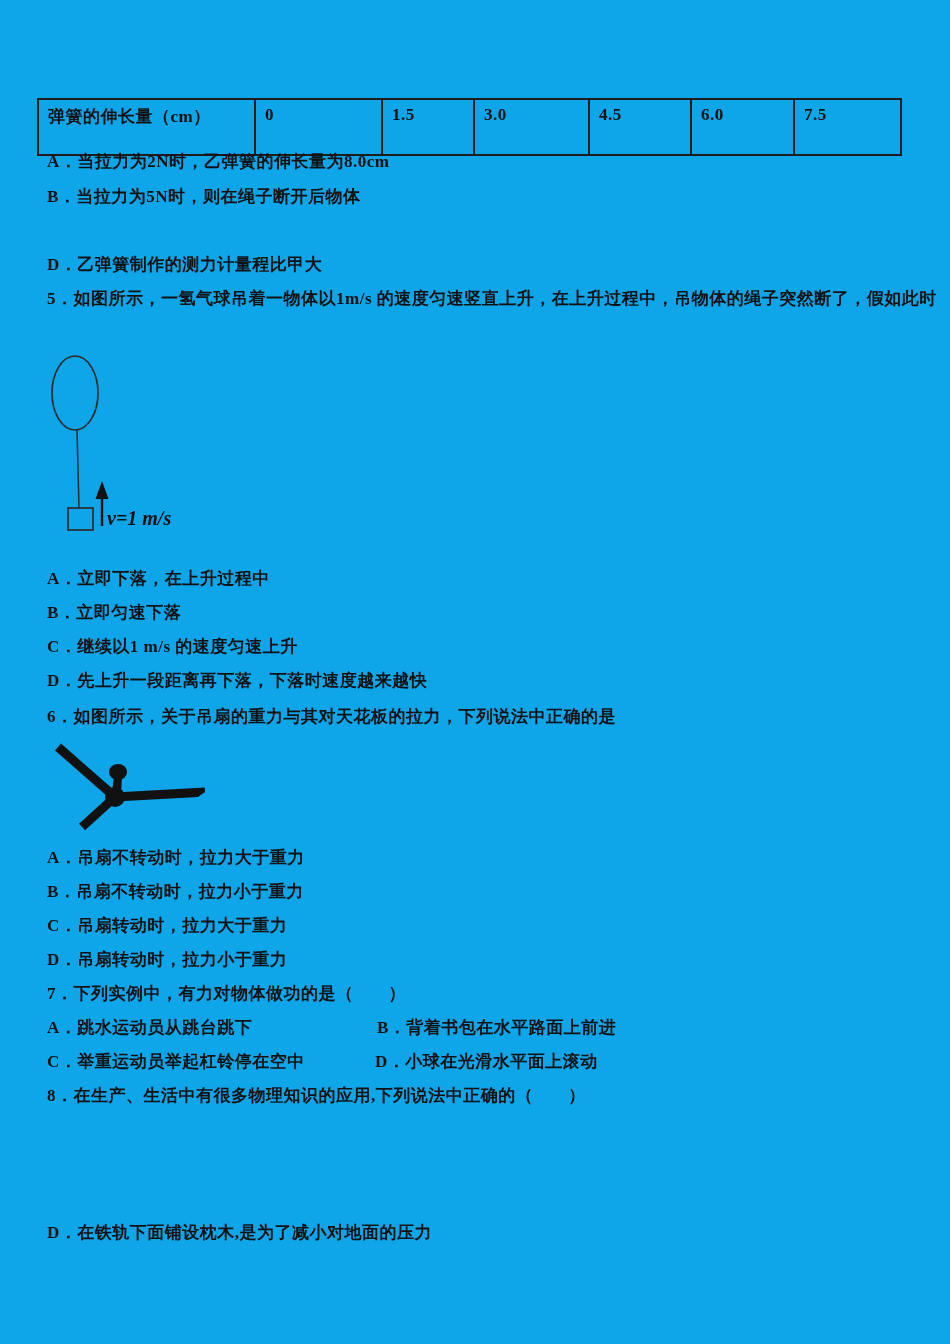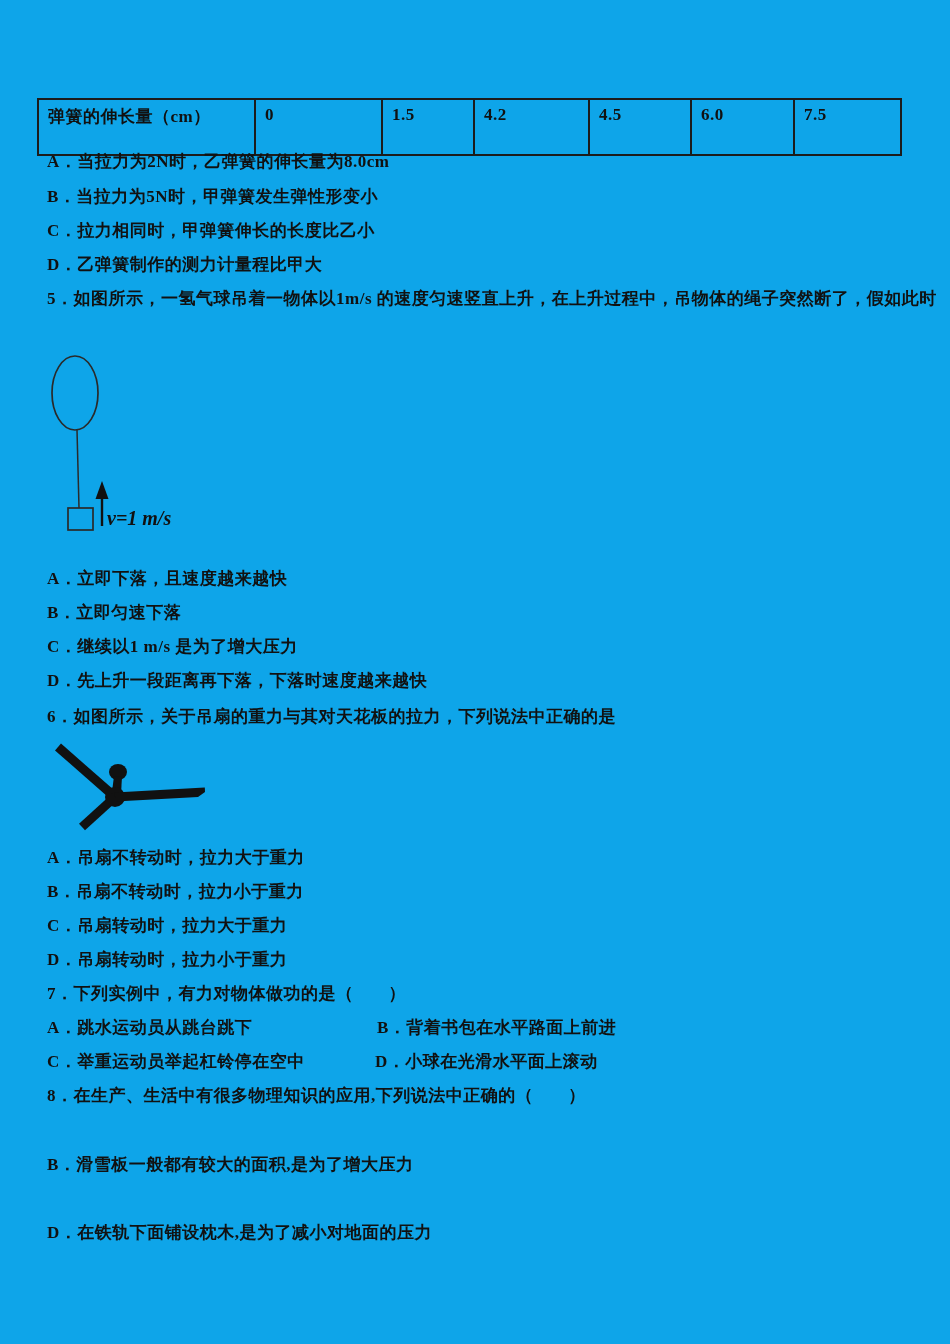--- a/index.html
+++ b/index.html
@@ -35,47 +35,46 @@
       <col style="width:115px">
         <col style="width:102px">
         <col style="width:103px">
         <col style="width:107px">
     </colgroup>
     <tbody>
         <tr>
       <td>弹簧的伸长量（cm）</td>
       <td>0</td>
       <td>1.5</td>
-      <td>4.2</td>
+      <td>3.0</td>
       <td>4.5</td>
       <td>6.0</td>
       <td>7.5</td>
     </tr>
   </tbody>
     </table>
 
   <div class="line" style="top:152px">A．当拉力为2N时，乙弹簧的伸长量为8.0cm</div>
-  <div class="line" style="top:187px">B．当拉力为5N时，甲弹簧发生弹性形变小</div>
-  <div class="line" style="top:221px">C．拉力相同时，甲弹簧伸长的长度比乙小</div>
+  <div class="line" style="top:187px">B．当拉力为5N时，则在绳子断开后物体</div>
   <div class="line" style="top:255px">D．乙弹簧制作的测力计量程比甲大</div>
 
   <div class="line" style="top:289px">5．如图所示，一氢气球吊着一物体以1m/s 的速度匀速竖直上升，在上升过程中，吊物体的绳子突然断了，假如此时</div>
 
   <svg class="fig" style="left:48px;top:352px" width="200" height="192" viewBox="0 0 200 192">
     <ellipse cx="27" cy="41" rx="23" ry="37" fill="none" stroke="#2a2a2a" stroke-width="1.7"></ellipse>
     <line x1="29" y1="78" x2="31" y2="156" stroke="#2a2a2a" stroke-width="1.5"></line>
     <rect x="20" y="156" width="25" height="22" fill="none" stroke="#2a2a2a" stroke-width="1.7"></rect>
     <line x1="54" y1="174" x2="54" y2="144" stroke="#111" stroke-width="2.4"></line>
     <polygon points="54,129 47.5,147 60.5,147" fill="#111"></polygon>
     <text x="59" y="173" class="vlabel" font-style="italic" fill="#111">v=1 m/s</text>
   </svg>
 
-  <div class="line" style="top:569px">A．立即下落，且速度越来越快</div>
+  <div class="line" style="top:569px">A．立即下落，在上升过程中</div>
   <div class="line" style="top:603px">B．立即匀速下落</div>
-  <div class="line" style="top:637px">C．继续以1 m/s 是为了增大压力</div>
+  <div class="line" style="top:637px">C．继续以1 m/s 的速度匀速上升</div>
   <div class="line" style="top:671px">D．先上升一段距离再下落，下落时速度越来越快</div>
 
   <div class="line" style="top:707px">6．如图所示，关于吊扇的重力与其对天花板的拉力，下列说法中正确的是</div>
 
   <svg class="fig" style="left:52px;top:730px" width="170" height="115" viewBox="0 0 170 115">
     <ellipse cx="66" cy="42" rx="9" ry="8" fill="#111"></ellipse>
     <polygon points="62,46 60,62 69,64 70,47" fill="#111"></polygon>
     <circle cx="63" cy="67" r="10" fill="#111"></circle>
     <polygon points="66,63.6 9,13.6 3,20.4 60,70.4" fill="#111"></polygon>
     <polygon points="63.3,71.5 146,67 153,62 152.8,57.5 62.8,62.5" fill="#111"></polygon>
@@ -87,16 +86,15 @@
   <div class="line" style="top:916px">C．吊扇转动时，拉力大于重力</div>
   <div class="line" style="top:950px">D．吊扇转动时，拉力小于重力</div>
 
   <div class="line" style="top:984px">7．下列实例中，有力对物体做功的是（　　）</div>
   <div class="line" style="top:1018px">A．跳水运动员从跳台跳下</div>
   <div class="line" style="top:1018px;left:377px">B．背着书包在水平路面上前进</div>
   <div class="line" style="top:1052px">C．举重运动员举起杠铃停在空中</div>
   <div class="line" style="top:1052px;left:375px">D．小球在光滑水平面上滚动</div>
 
   <div class="line" style="top:1086px">8．在生产、生活中有很多物理知识的应用,下列说法中正确的（　　）</div>
-  <div class="line" style="top:1155px">B．滑雪板一般都有较大的面积,是为了增大压力</div>
   <div class="line" style="top:1223px">D．在铁轨下面铺设枕木,是为了减小对地面的压力</div>
 
 </div>
 
 </body></html>

